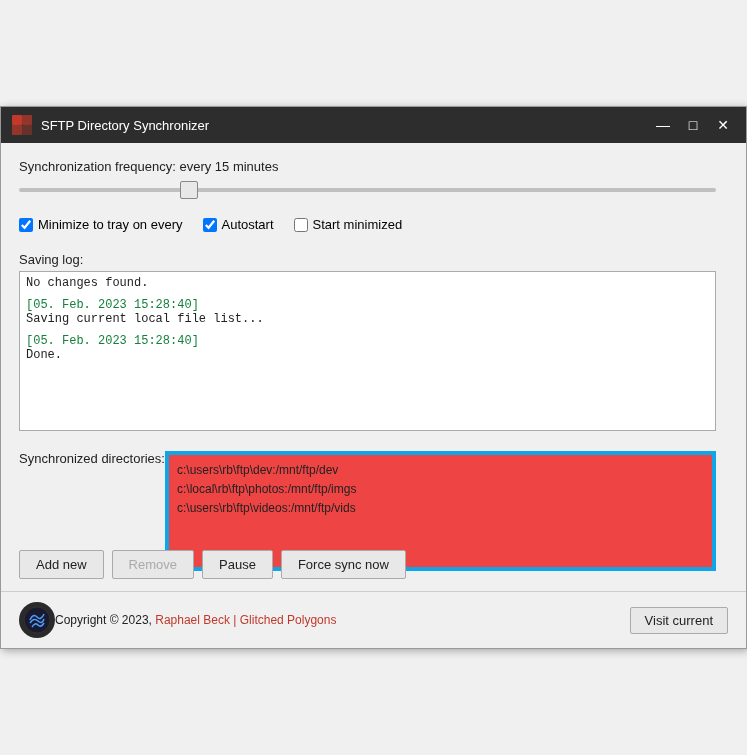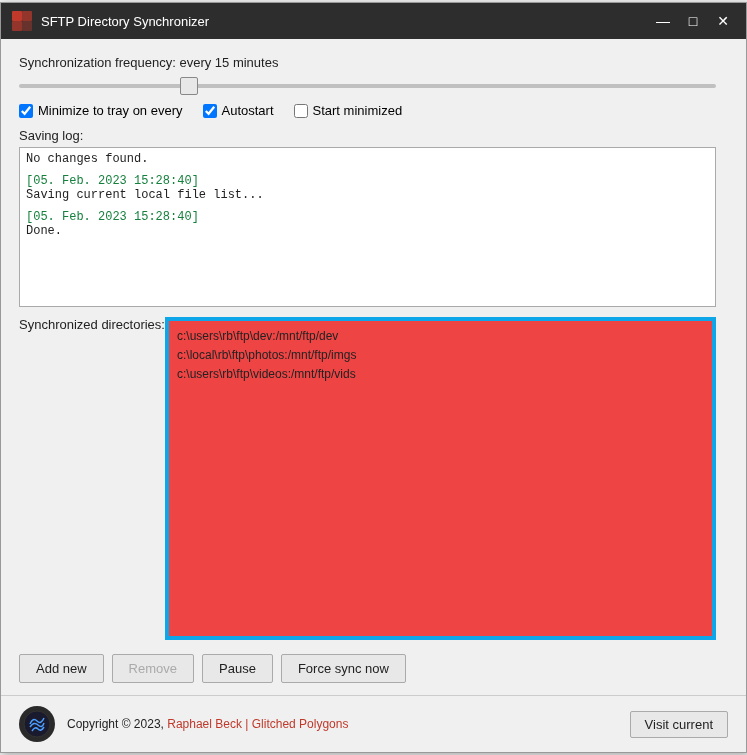--- a/index.html
+++ b/index.html
@@ -7,21 +7,21 @@
       font-family: 'Segoe UI', Tahoma, Geneva, Verdana, sans-serif;
       font-size: 13px;
       background: #f0f0f0;
       display: flex;
       justify-content: center;
       align-items: center;
       min-height: 100vh;
     }
     .window {
       width: 747px;
-      height: 751px;
+      height: 543px;
       background: #f0f0f0;
       border: 1px solid #999;
       display: flex;
       flex-direction: column;
       box-shadow: 2px 2px 8px rgba(0,0,0,0.3);
     }
     .titlebar {
       background: #2d2d2d;
       height: 36px;
       display: flex;
@@ -56,21 +56,21 @@
       display: flex;
       align-items: center;
       justify-content: center;
       border-radius: 2px;
     }
     .content {
       flex: 1;
       padding: 16px 30px 12px 18px;
       display: flex;
       flex-direction: column;
-      gap: 10px;
+      gap: 20px;
       overflow: hidden;
     }
     .freq-label {
       font-size: 13px;
       color: #222;
       margin-bottom: 4px;
     }
     .slider-container {
       position: relative;
       padding: 2px 0;
@@ -201,21 +201,21 @@
     }
     .btn-force {
       min-width: 120px;
     }
     .footer {
       background: #f0f0f0;
       border-top: 1px solid #ccc;
       padding: 10px 18px;
       display: flex;
       align-items: center;
-      gap: 12px;
+      gap: 0;
       flex-shrink: 0;
     }
     .footer-logo {
       width: 36px;
       height: 36px;
       border-radius: 50%;
       background: #2a2a2a;
       display: flex;
       align-items: center;
       justify-content: center;

